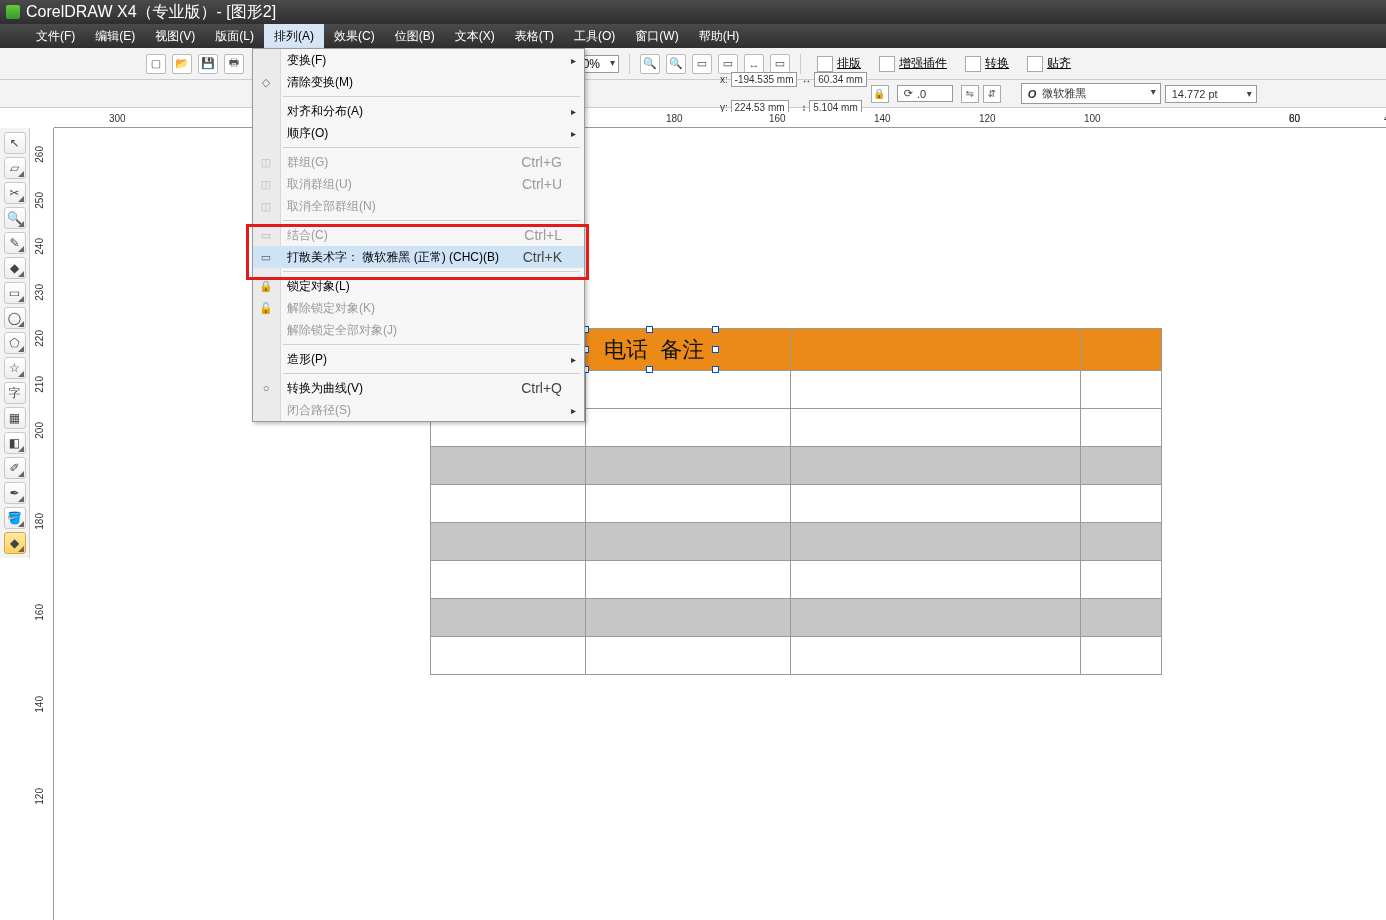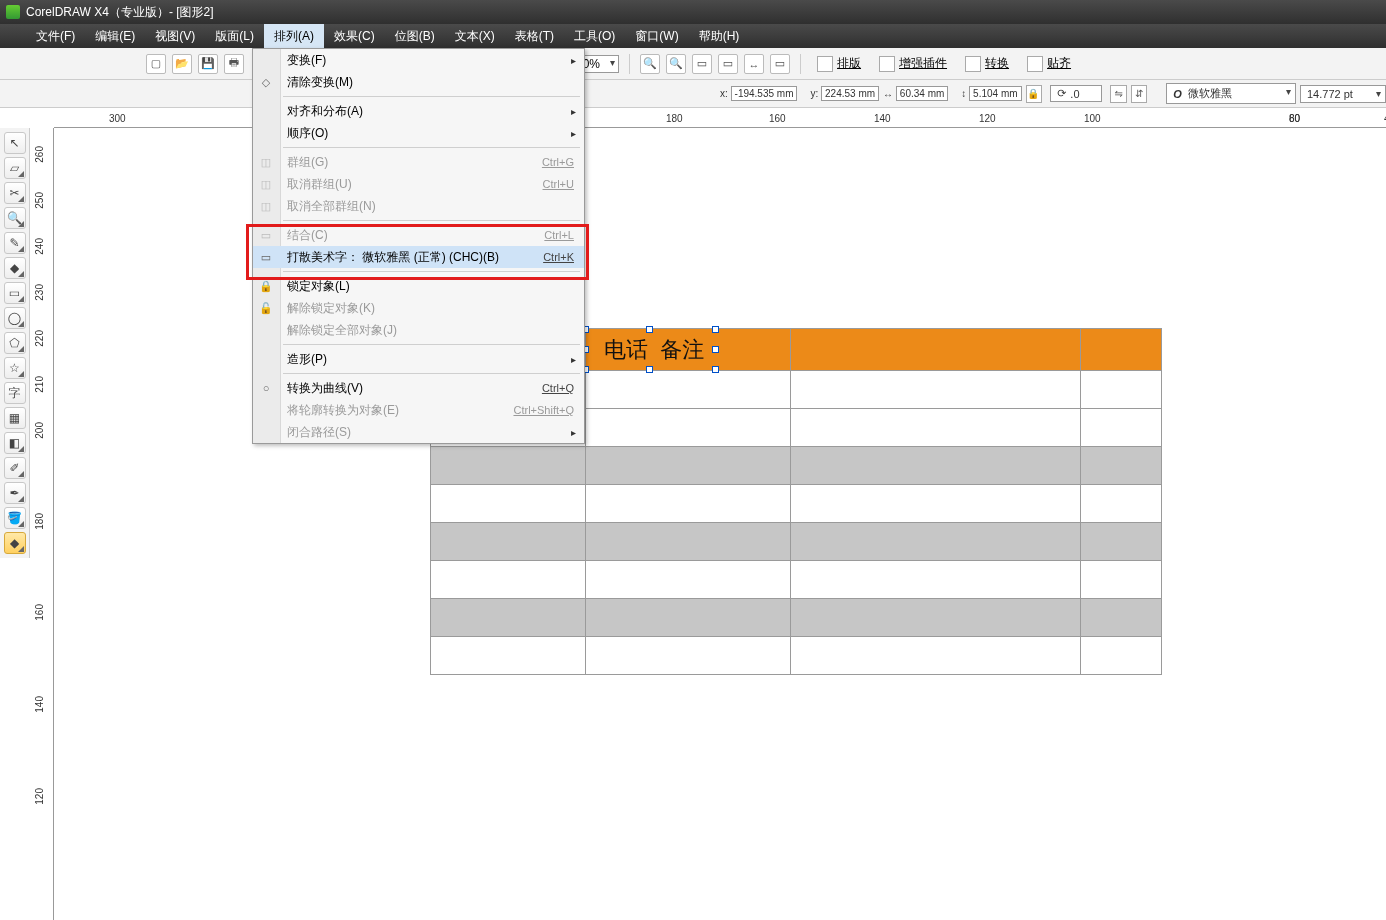--- a/index.html
+++ b/index.html
@@ -1,39 +1,39 @@
 <!DOCTYPE html>
 <html><head>
 <meta charset="utf-8">
 <style>
   * { box-sizing: border-box; margin: 0; padding: 0; font-family: "Microsoft YaHei", Arial, sans-serif; }
   body { width: 1386px; height: 920px; overflow: hidden; background: #fff; font-size: 12px; }
   
   
   .titlebar { height: 24px; background: linear-gradient(#4a4a4a,#2f2f2f); color: #fff; display: flex; align-items: center; padding-left: 6px; }
   .titlebar .logo { width: 14px; height: 14px; background: linear-gradient(#6c3,#393); border-radius: 2px; margin-right: 6px; }
-  .titlebar .title { font-size: 12px; }
+  .titlebar .title { font-size: 16px; }
   
   
   .menubar { height: 24px; background: linear-gradient(#4a4a4a,#2f2f2f); display: flex; align-items: center; padding-left: 26px; gap: 0; }
   .menubar .mitem { color: #fff; padding: 4px 10px; cursor: default; }
   .menubar .mitem.active { background: #d6e6f5; color: #000; }
   
   
   .tbrow { height: 32px; background: #f3f3f3; border-bottom: 1px solid #ccc; display: flex; align-items: center; padding-left: 146px; gap: 6px; }
   .tbrow .tbtn { width: 20px; height: 20px; background: #fff; border: 1px solid #bbb; border-radius: 2px; display:flex; align-items:center; justify-content:center; font-size:11px; color:#555;}
   .tbrow .sep { width: 1px; height: 20px; background: #ccc; margin: 0 4px; }
   .zoomsel { border: 1px solid #999; background: #fff; padding: 1px 18px 1px 4px; font-size: 12px; position:relative;}
   .zoomsel:after { content:"▾"; position:absolute; right:3px; top:1px; font-size:10px; color:#444;}
   .btnlabel { display:flex; align-items:center; gap:4px; padding:2px 6px;text-decoration:underline;}
   .btnlabel .ic { width:16px; height:16px; border:1px solid #aaa; background:#fff;}
   
   
   .tbrow2 { height: 28px; background: #f3f3f3; border-bottom: 1px solid #ccc; display:flex; align-items:center; padding-left: 720px; gap:4px; font-size:11px; color:#333;}
-  .coordblk { display:flex; flex-direction:row; gap:13px; font-size:10px; }
+  .coordblk { display:flex; flex-direction:column; gap:13px; font-size:10px; }
   .coordblk span { white-space:nowrap;}
   .numfld { border:1px solid #999; background:#fff; padding:1px 3px; min-width:56px; display:inline-block;}
   .numfld2 { border:1px solid #999; background:#fff; padding:1px 3px; min-width:48px; display:inline-block;}
   .rotfld { border:1px solid #999; background:#fff; padding:1px 6px; width:56px; display:flex; align-items:center; gap:4px;}
   .ic2 { width:18px; height:18px; border:1px solid #aaa; background:#fff; display:inline-flex; align-items:center; justify-content:center; font-size:10px; color:#555;}
   .fontbox { border:1px solid #999; background:#fff; padding:2px 18px 2px 6px; width:140px; position:relative; display:flex; align-items:center; gap:6px;}
   .fontbox:after { content:"▾"; position:absolute; right:4px; top:2px; font-size:10px; color:#444;}
   .fontbox .o { font-style:italic; font-weight:bold; color:#333;}
   .fontsize { border:1px solid #999; background:#fff; padding:2px 18px 2px 6px; width:92px; position:relative;}
   .fontsize:after { content:"▾"; position:absolute; right:4px; top:2px; font-size:10px; color:#444;}
@@ -62,25 +62,25 @@
   .drawtable tr.header td { background:#ec8a18; height:42px;}
   .drawtable tr.gray td { background:#c6c6c6;}
   .drawtable .txt { font-size:22px; color:#111; padding-left:18px; white-space:nowrap;}
   
   
   .selh { position:absolute; width:7px; height:7px; background:#fff; border:1px solid #0050c8;}
   
   
   .dropmenu { position:absolute; left:252px; top:48px; width:333px; background:#f6f6f6; border:1px solid #9a9a9a; box-shadow:2px 2px 4px rgba(0,0,0,.25); z-index:100;}
   .dropmenu .iconcol { position:absolute; left:0; top:0; bottom:0; width:28px; background:#ebebeb; border-right:1px solid #d8d8d8;}
-  .dropmenu .row { position:relative; height:22px; display:flex; align-items:center; padding-left:34px; padding-right:10px; color:#000;}
+  .dropmenu .row { position:relative; height:22px; display:flex; align-items:center; padding-left:34px; padding-right:22px; color:#000;}
   .dropmenu .row.dis { color:#9a9a9a;}
   .dropmenu .row.hl { background:#cfe3f7;}
   .dropmenu .row .lbl { flex:1; white-space:nowrap;}
-  .dropmenu .row .sc { color:#444; font-size:11px;text-decoration:underline;}
+  .dropmenu .row .sc { color:#444; font-size:14px;}
   .dropmenu .row.dis .sc { color:#9a9a9a;}
   .dropmenu .row .arrow { position:absolute; right:8px; top:6px; font-size:10px; color:#333;}
   .dropmenu .ric { position:absolute; left:5px; top:3px; width:16px; height:16px; display:flex; align-items:center; justify-content:center; font-size:11px; color:#666;}
   .dropmenu .row.dis .ric { color:#bbb;}
   .dropmenu .divider { height:1px; background:#cfcfcf; margin:3px 4px 3px 30px;}
   
   
   .redbox { position:absolute; left:246px; top:224px; width:343px; height:56px; border:3px solid #e21b1b; z-index:200; pointer-events:none;}
 </style>
 </head>
@@ -348,23 +348,19 @@
         <div class="lbl">造形(P)</div>
         <div class="arrow">▸</div>
       </div>
       <div class="divider"></div>
       <div class="row">
         <div class="ric">○</div>
         <div class="lbl">转换为曲线(V)</div>
         <div class="sc">Ctrl+Q</div>
       </div>
       <div class="row dis">
-        <div class="lbl">将轮廓转换为对象(E)</div>
-        <div class="sc">Ctrl+Shift+Q</div>
-      </div>
-      <div class="row dis">
         <div class="lbl">闭合路径(S)</div>
         <div class="arrow">▸</div>
       </div>
     </div>
 </div>
 
 <div class="redbox"></div>
 
 </body></html>

